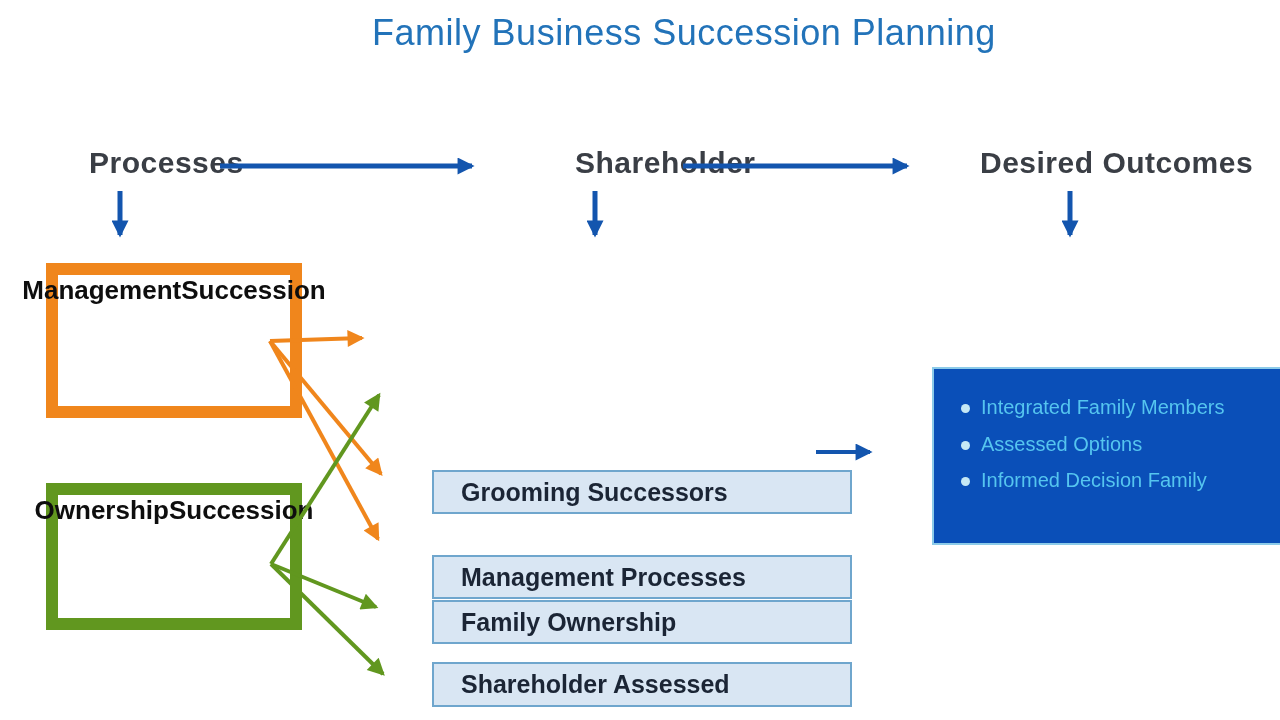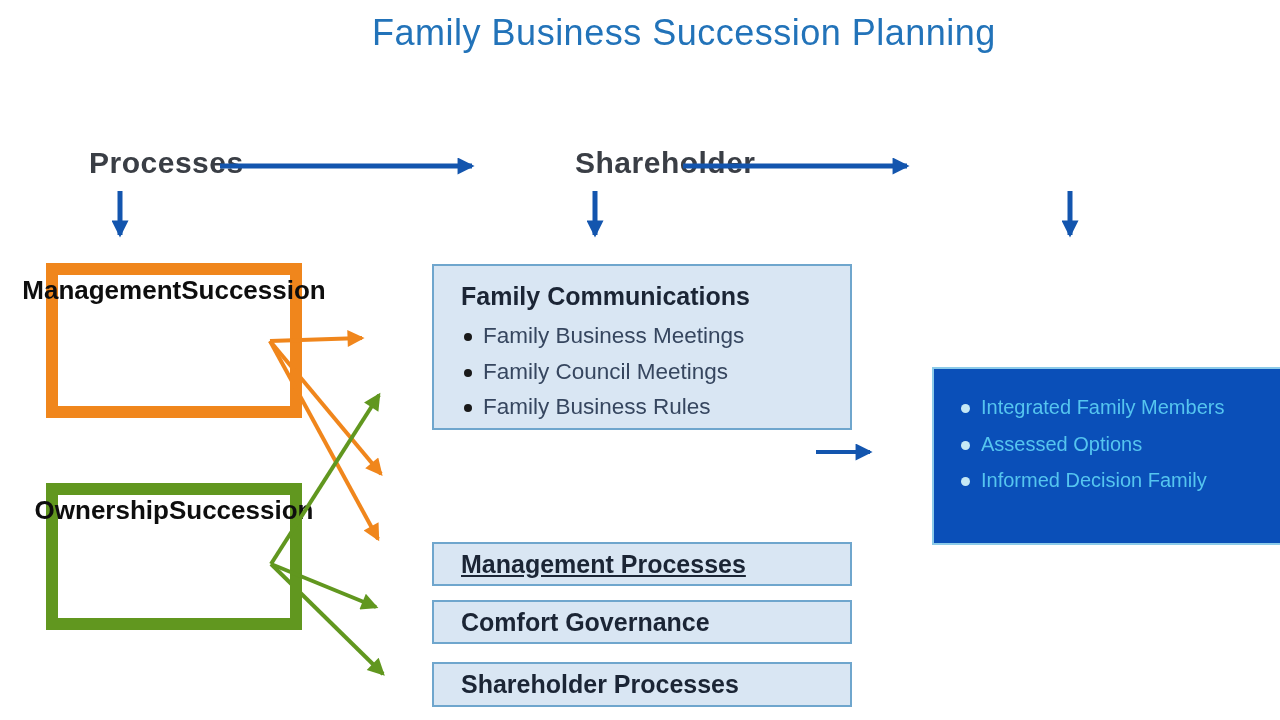--- a/index.html
+++ b/index.html
@@ -93,21 +93,21 @@
   .single-box {
     display: flex;
     align-items: center;
     padding-left: 27px;
     width: 389px;
     font-size: 25px;
     font-weight: 700;
     white-space: nowrap;
   }
   .sb-0 { top: 470px; height: 40px; }
-  .sb-1 { top: 542px; height: 40px; text-decoration: underline; }
+  .sb-1 { top: 555px; height: 40px; }
   .sb-2 { top: 600px; height: 40px; }
   .sb-3 { top: 662px; height: 41px; }
 
   
   .outcome-box {
     left: 888px; top: 367px;
     width: 374px; height: 174px;
     background: var(--outcome-fill, #0A4FB8);
     border: 2px solid var(--outcome-border, #8CCBE9);
   }
@@ -145,42 +145,36 @@
 </style>
 </head>
 <body>
 
 <div class="canvas">
 
   <div class="abs title-line title-1">Family Business Succession Planning</div>
 
   <div class="abs col-header hdr-processes">Processes</div>
   <div class="abs col-header hdr-activities">Shareholder</div>
+  <div class="abs col-header hdr-outcomes">Desired Outcomes</div>
 
   <div class="abs process-box box-management">
     <span>Management</span>
     <span>Succession</span>
   </div>
   <div class="abs process-box box-ownership">
     <span>Ownership</span>
     <span>Succession</span>
   </div>
 
-  <div class="abs activity-box fc-box">
-    <div class="fc-title">Family Communications</div>
-    <ul class="fc-bullets">
-      <li>Family Business Meetings</li>
-      <li>Family Council Meetings</li>
-      <li>Family Business Rules</li>
-    </ul>
-  </div>
-
+
+  <div class="abs activity-box single-box sb-0">Grooming Successors</div>
   <div class="abs activity-box single-box sb-1">Management Processes</div>
-  <div class="abs activity-box single-box sb-2">Comfort Governance</div>
-  <div class="abs activity-box single-box sb-3">Shareholder Processes</div>
+  <div class="abs activity-box single-box sb-2">Family Ownership</div>
+  <div class="abs activity-box single-box sb-3">Shareholder Assessed</div>
 
   <div class="abs outcome-box">
     <ul class="outcome-bullets">
       <li>Integrated Family Members</li>
       <li>Assessed Options</li>
       <li>Informed Decision Family</li>
     </ul>
   </div>
 
   <svg class="arrow-layer" viewBox="0 0 1280 720" aria-hidden="true">

